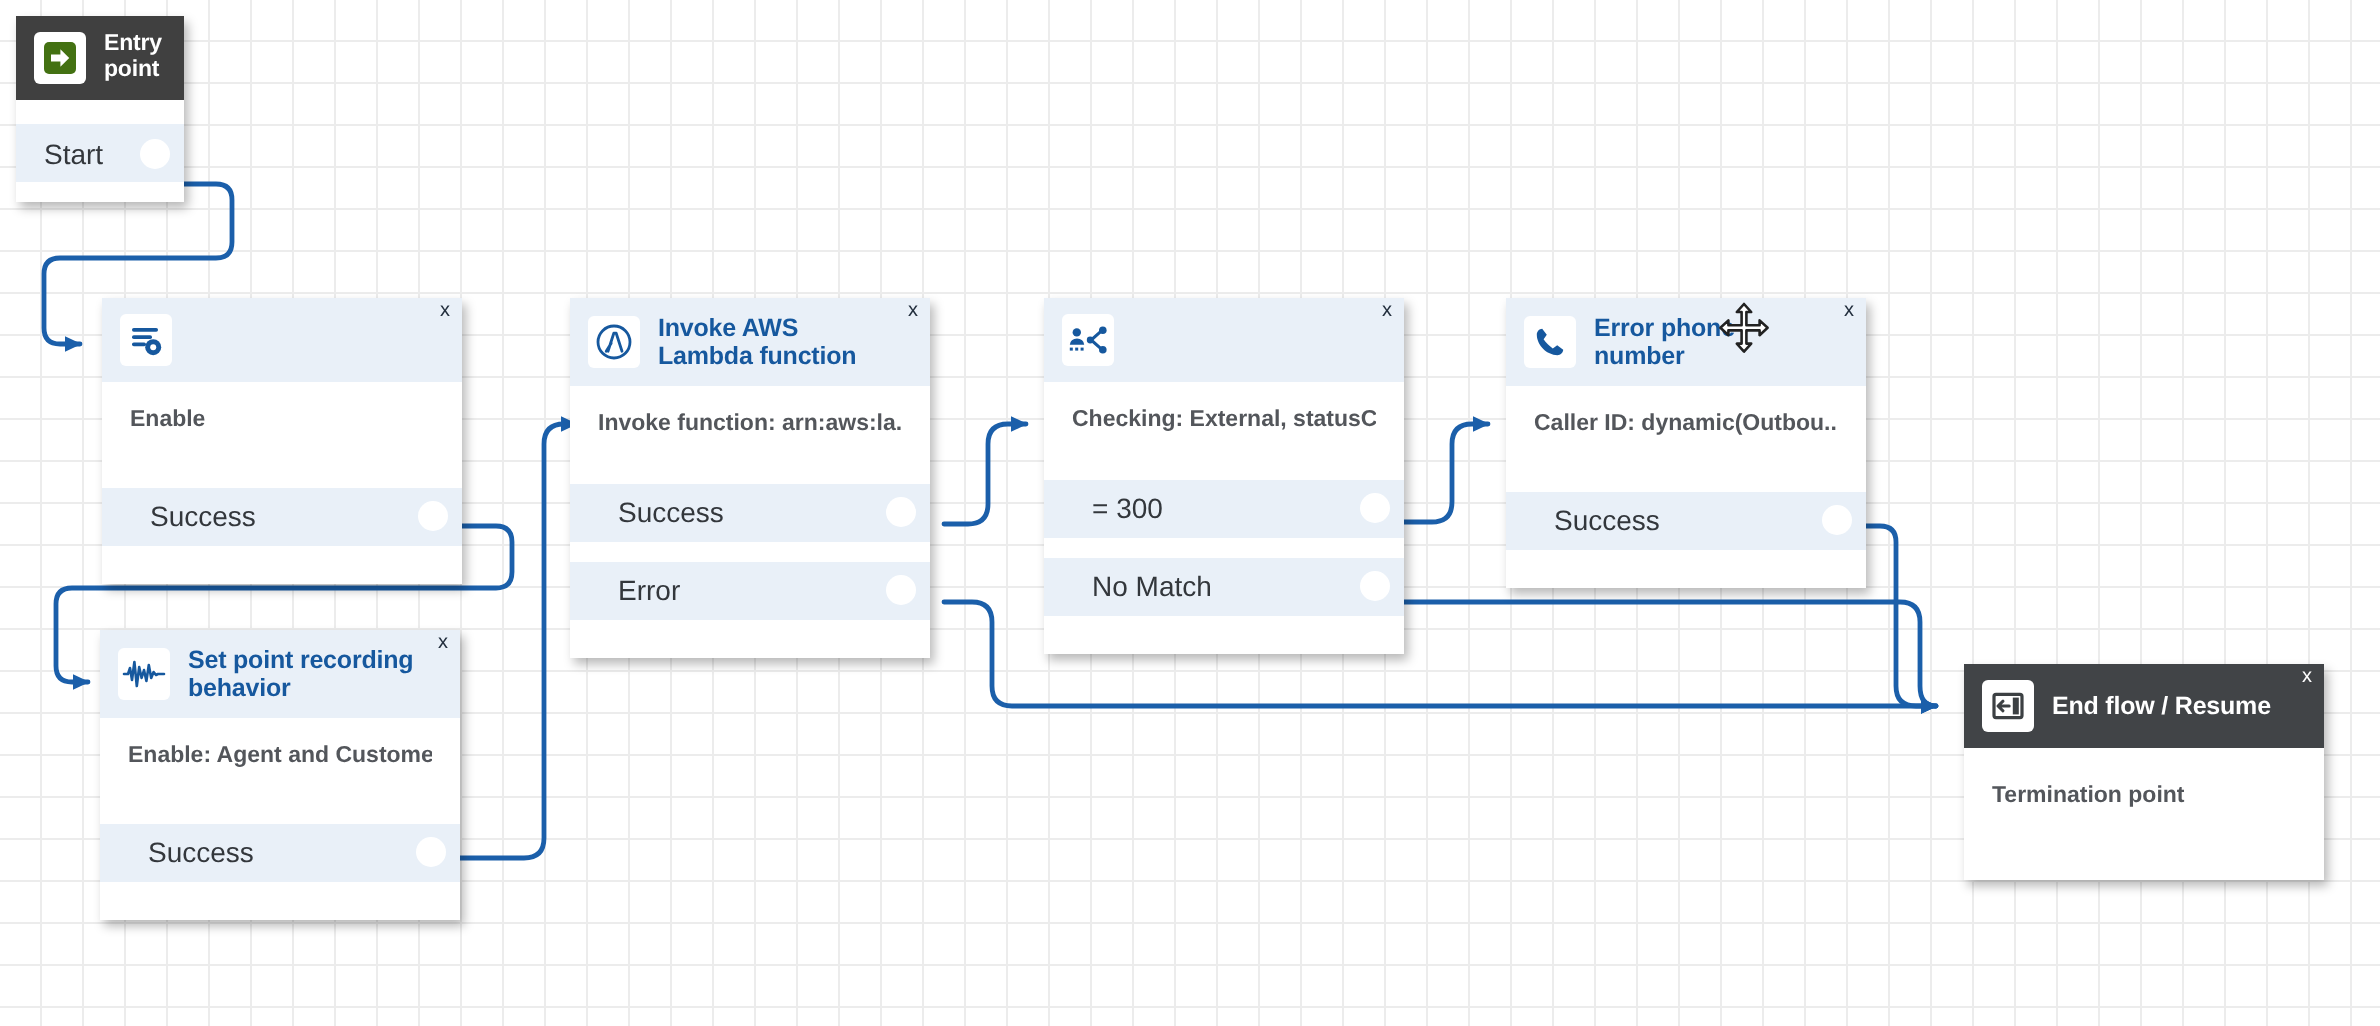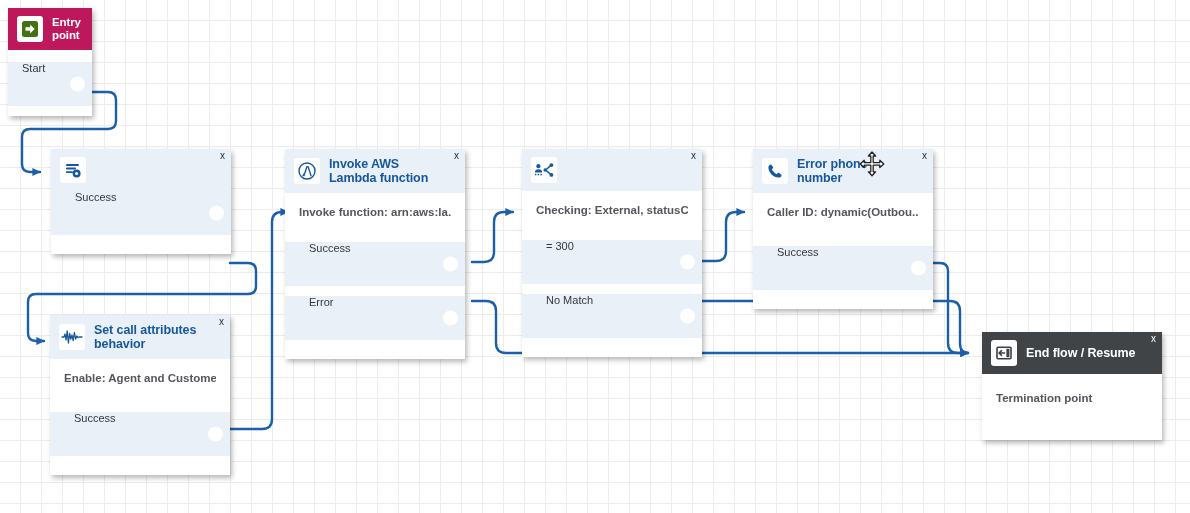--- a/index.html
+++ b/index.html
@@ -39,21 +39,21 @@
   .node-head {
     position: relative;
     display: flex;
     align-items: center;
     background: #e9f0f8;
     padding: 8px 9px 8px 9px;
     min-height: 30px;
     box-sizing: border-box;
   }
   .node-head.dark { background: #414447; }
-  .node-head.green { background: #be185d; align-items: center; }
+  .node-head.green { background: #404040; align-items: center; }
   .head-icon {
     width: 26px; height: 26px;
     background: #ffffff;
     border-radius: 3px;
     flex: 0 0 26px;
     margin-right: 9px;
     display: flex;
     align-items: center;
     justify-content: center;
   }
@@ -89,25 +89,26 @@
     color: #53565b;
     font-weight: bold;
     line-height: 1.2;
     white-space: nowrap;
     overflow: hidden;
   }
   .ports { position: relative; }
   .port {
     position: relative;
     background: #e9f0f8;
-    height: 44px;
+    height: 29px;
     display: flex;
+    align-items: center;
     padding-left: 24px;
     box-sizing: border-box;
-    font-size: 11px;
+    font-size: 14px;
     color: #33373c;
     margin-bottom: 10px;
   }
   .port.plain { padding-left: 14px; }
   .port-dot {
     position: absolute;
     right: 7px;
     top: 50%;
     transform: translateY(-50%);
     width: 15px; height: 15px;
@@ -177,37 +178,40 @@
         <svg width="20" height="20" viewBox="0 0 20 20">
           <rect x="3" y="4" width="13" height="1.9" rx="0.9" fill="#16589e"></rect>
           <rect x="3" y="7.6" width="10" height="1.9" rx="0.9" fill="#16589e"></rect>
           <rect x="3" y="11.2" width="7" height="1.9" rx="0.9" fill="#16589e"></rect>
           <circle cx="13.6" cy="13.6" r="4" fill="#16589e"></circle>
           <circle cx="13.6" cy="13.6" r="1.5" fill="#ffffff"></circle>
         </svg>
       </span>
       <span class="close-x">x</span>
     </div>
+    <div class="node-body" style="padding-bottom:26px;">
+      <div class="body-text">Enable</div>
+    </div>
     <div class="ports">
       <div class="port">
         <span>Success</span>
         <span class="port-dot"></span>
       </div>
     </div>
     <div class="node-foot"></div>
   </div>
 
   <div class="node" style="left:50px; top:315px; width:180px;">
     <div class="node-head">
       <span class="head-icon">
         <svg width="22" height="18" viewBox="0 0 22 18">
           <path d="M1,9 H3 L4,6 L5,12 L6.2,3 L7.4,15 L8.6,5.5 L9.8,11 L11,7 L12.2,12.5 L13.4,4.5 L14.6,11 L15.8,8 L17,9.5 L18,9 H21" stroke="#16589e" stroke-width="1.3" fill="none" stroke-linejoin="round" stroke-linecap="round"></path>
         </svg>
       </span>
-      <span class="head-title">Set call attributes behavior</span>
+      <span class="head-title">Set point recording behavior</span>
       <span class="close-x">x</span>
     </div>
     <div class="node-body" style="padding-bottom:26px;">
       <div class="body-text">Enable: Agent and Customer</div>
     </div>
     <div class="ports">
       <div class="port">
         <span>Success</span>
         <span class="port-dot"></span>
       </div>

